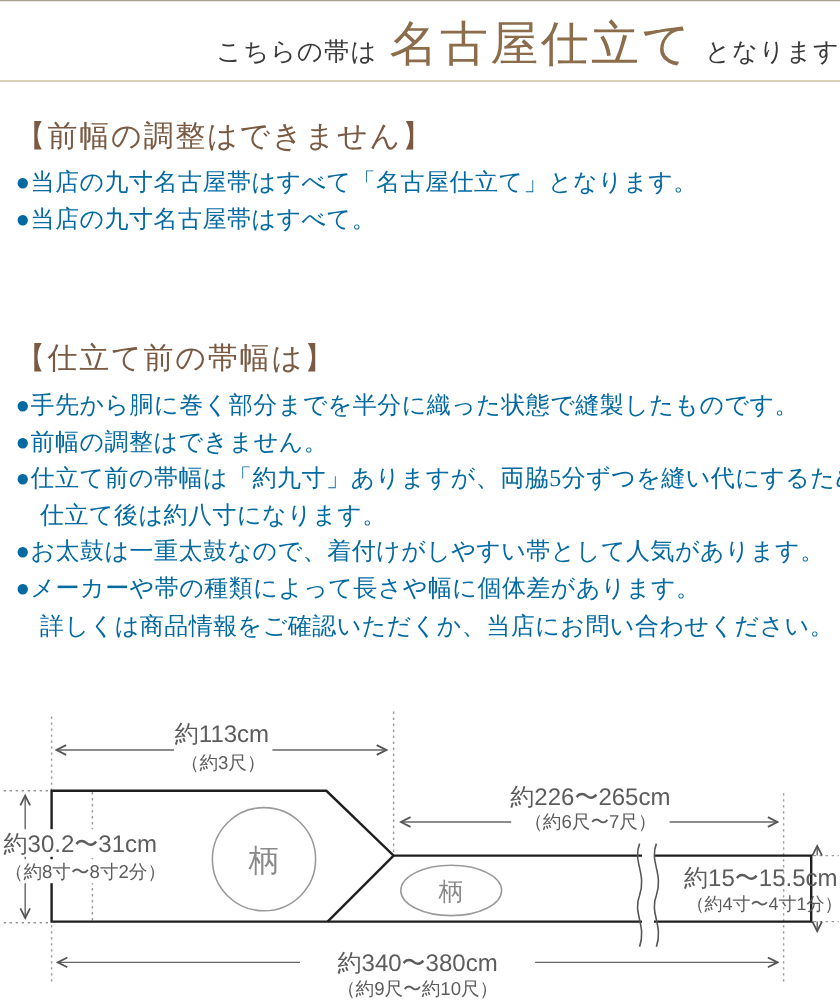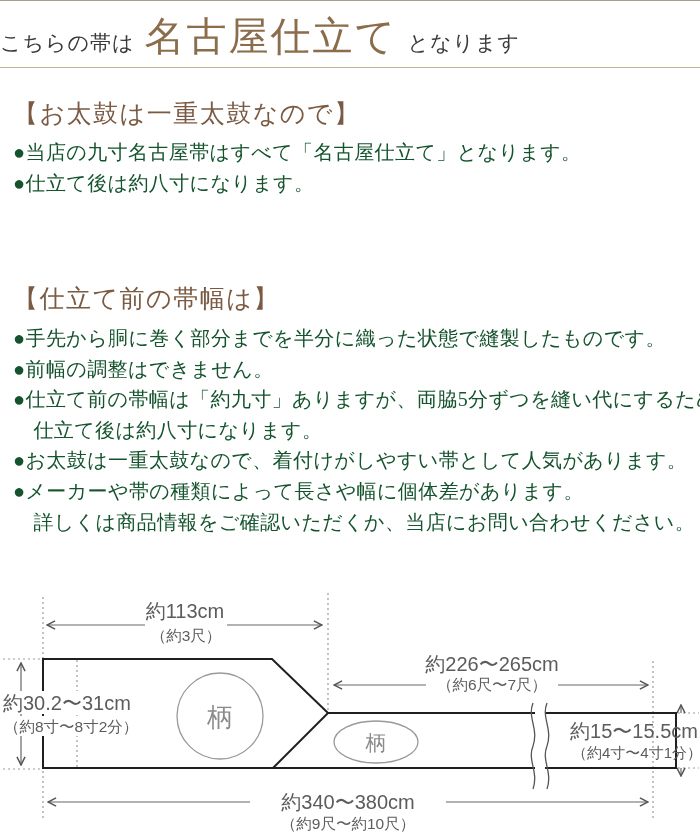--- a/index.html
+++ b/index.html
@@ -4,57 +4,57 @@
 <style>
   html,body{margin:0;padding:0;}
   body{
     width:700px;height:840px;background:#ffffff;
     font-family:"Liberation Serif","DejaVu Serif",serif;
     color:#2b2b2b;overflow:hidden;
   }
   .page{position:relative;width:700px;height:840px;border-top:1px solid #a79d90;box-sizing:border-box;}
 
   
-  .hdr{position:absolute;top:8px;left:0;width:700px;text-align:left;white-space:nowrap;}
+  .hdr{position:absolute;top:8px;left:0;width:700px;text-align:right;white-space:nowrap;}
   .hdr .small{font-size:21px;color:#3a3a3a;letter-spacing:1px;}
   .hdr .big{font-size:40px;color:#8b6d4c;letter-spacing:2px;margin:0 6px;}
   .divider{position:absolute;top:66px;left:0;width:700px;height:1px;background:#c3b28c;}
 
   
   .sec-heading{
     position:absolute;left:13px;margin:0;
     font-size:25px;font-weight:normal;color:#7a5a43;letter-spacing:1.5px;white-space:nowrap;
   }
   .h1{top:96px;}
   .h2{top:281px;}
   .lines{position:absolute;left:13px;margin:0;}
   .l1{top:136px;}
   .l2{top:322px;}
-  .lines p{margin:0;font-size:20px;line-height:30.6px;letter-spacing:.4px;white-space:nowrap;color:#14532d;}
+  .lines p{margin:0;font-size:20px;line-height:30.6px;letter-spacing:.4px;white-space:nowrap;color:#0369a1;}
 
   
   .diagram{position:absolute;top:578px;left:0;}
   .dim-text{font-family:"Liberation Sans","DejaVu Sans",sans-serif;fill:#5c5c5c;}
 </style>
 </head>
 <body>
 
 <div class="page">
 
   <div class="hdr">
     <span class="small">こちらの帯は</span>
     <span class="big">名古屋仕立て</span>
     <span class="small">となります</span>
   </div>
   <div class="divider"></div>
 
-  <h2 class="sec-heading h1">【お太鼓は一重太鼓なので】</h2>
+  <h2 class="sec-heading h1">【前幅の調整はできません】</h2>
   <div class="lines l1">
     <p>●当店の九寸名古屋帯はすべて「名古屋仕立て」となります。</p>
-    <p>●仕立て後は約八寸になります。</p>
+    <p>●当店の九寸名古屋帯はすべて。</p>
   </div>
 
   <h2 class="sec-heading h2">【仕立て前の帯幅は】</h2>
   <div class="lines l2">
     <p>●手先から胴に巻く部分までを半分に織った状態で縫製したものです。</p>
     <p>●前幅の調整はできません。</p>
     <p>●仕立て前の帯幅は「約九寸」ありますが、両脇5分ずつを縫い代にするため</p>
     <p>　仕立て後は約八寸になります。</p>
     <p>●お太鼓は一重太鼓なので、着付けがしやすい帯として人気があります。</p>
     <p>●メーカーや帯の種類によって長さや幅に個体差があります。</p>

